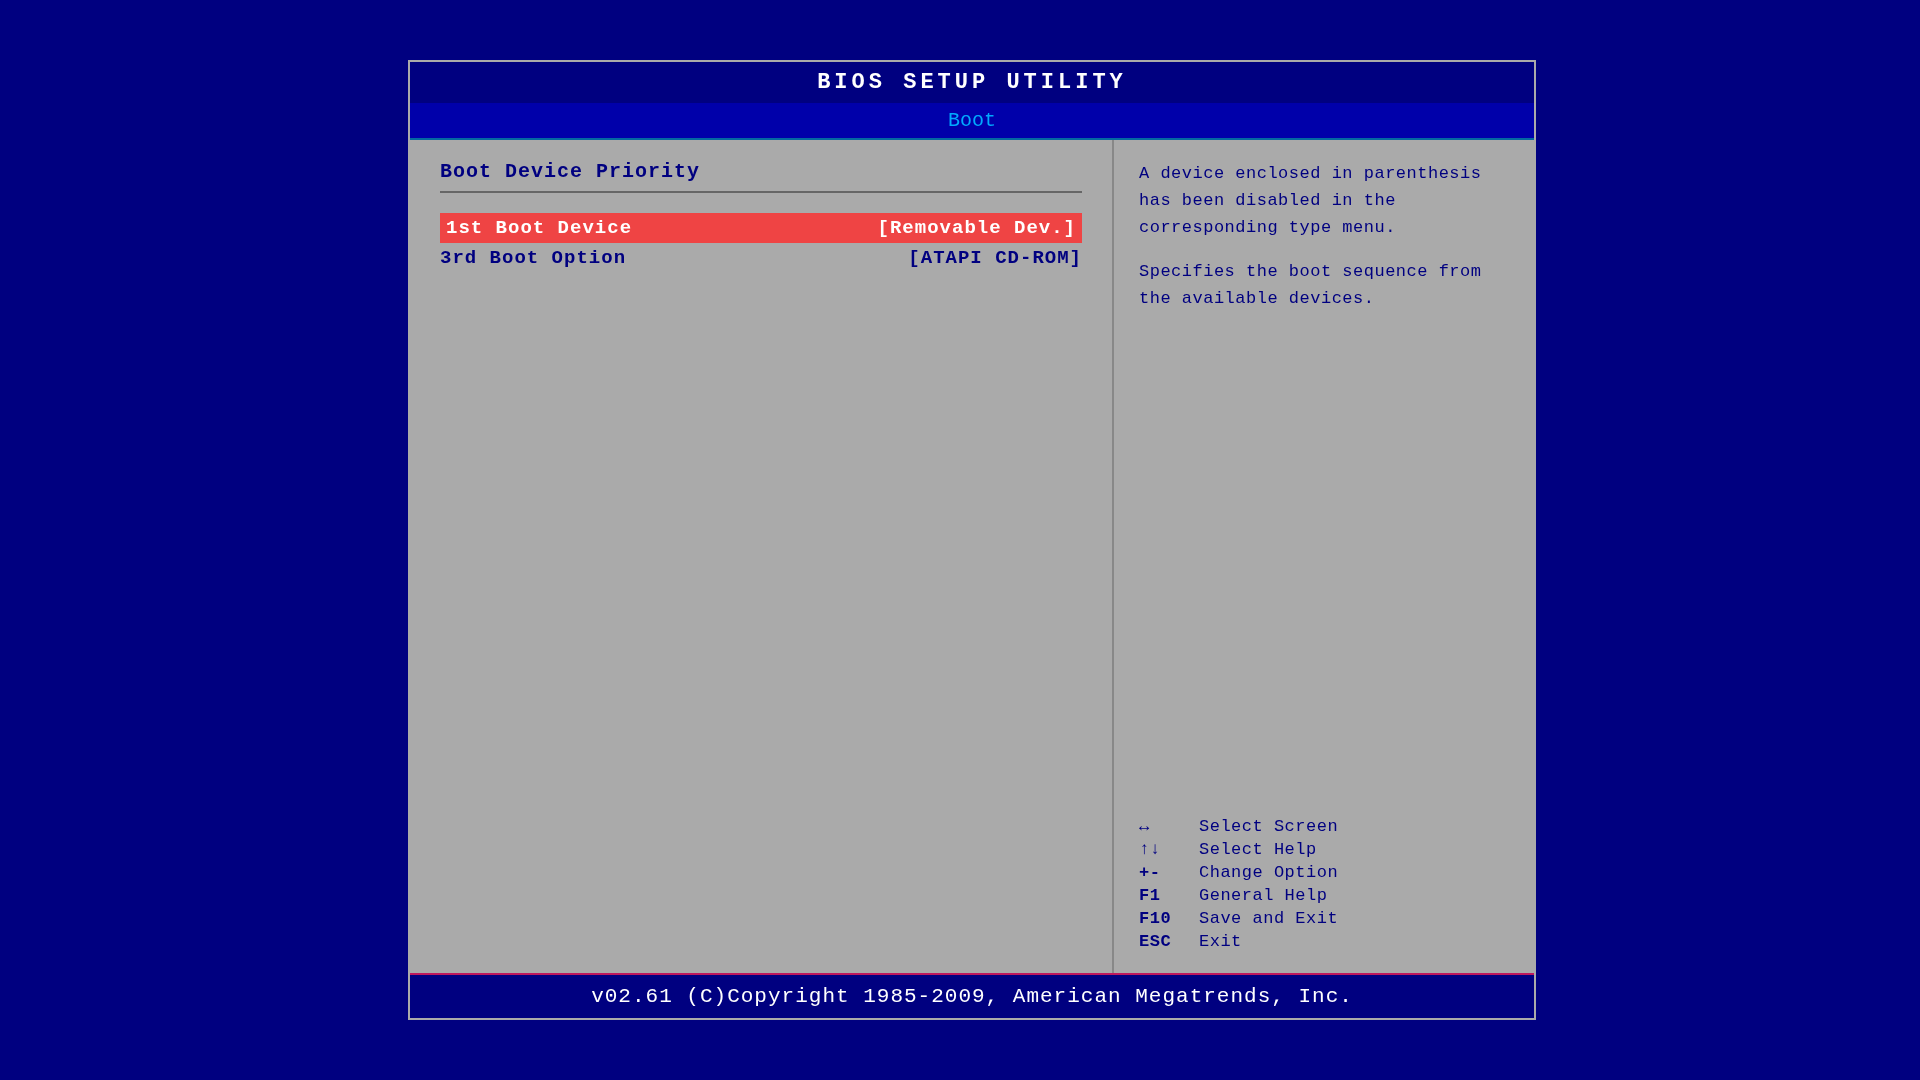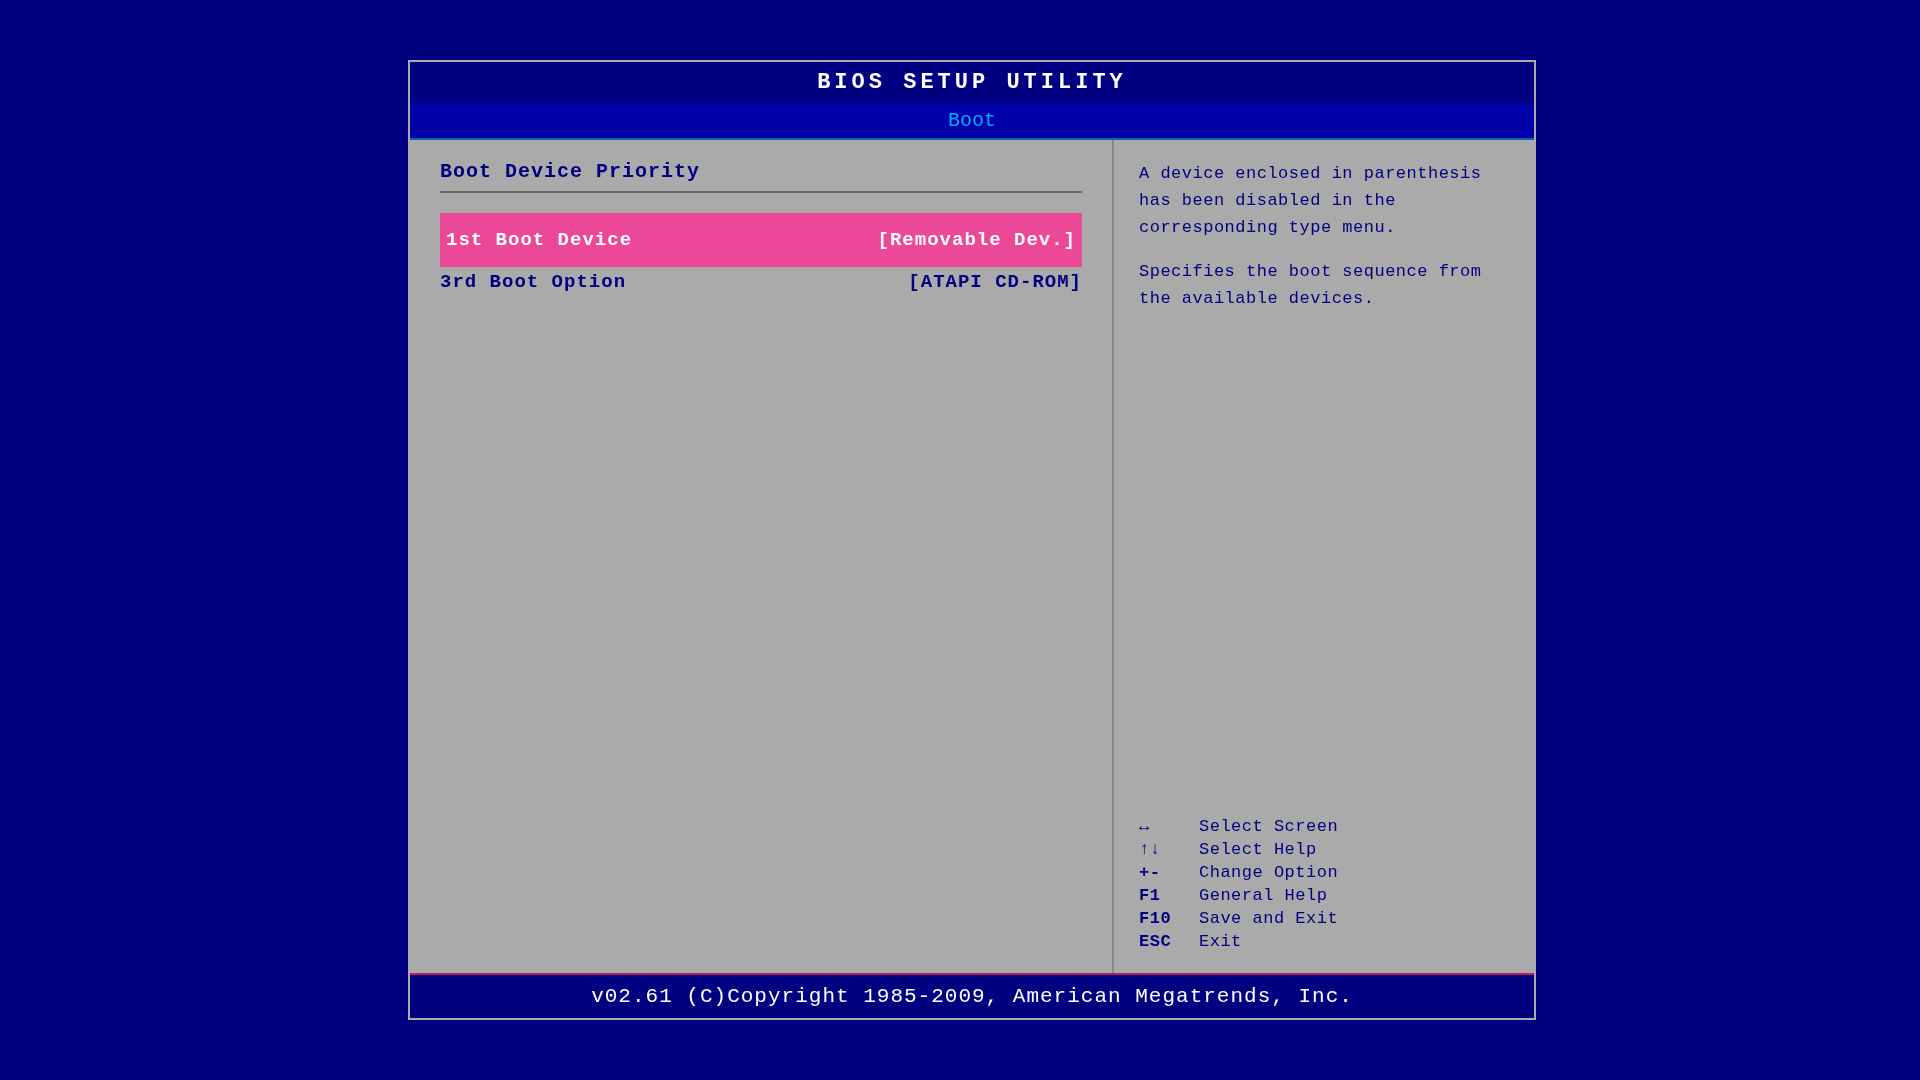--- a/index.html
+++ b/index.html
@@ -89,23 +89,23 @@
       display: flex;
       justify-content: space-between;
       padding: 4px 0;
       font-size: 19px;
       color: #000080;
       font-weight: bold;
       letter-spacing: 1px;
     }
 
     .boot-item.selected {
-      background-color: #ec4899;
+      background-color: #ef4444;
       color: #ffffff;
-      padding: 16px 6px;
+      padding: 4px 6px;
     }
 
     .boot-item .item-name {
       color: inherit;
     }
 
     .boot-item .item-value {
       color: inherit;
     }
 

